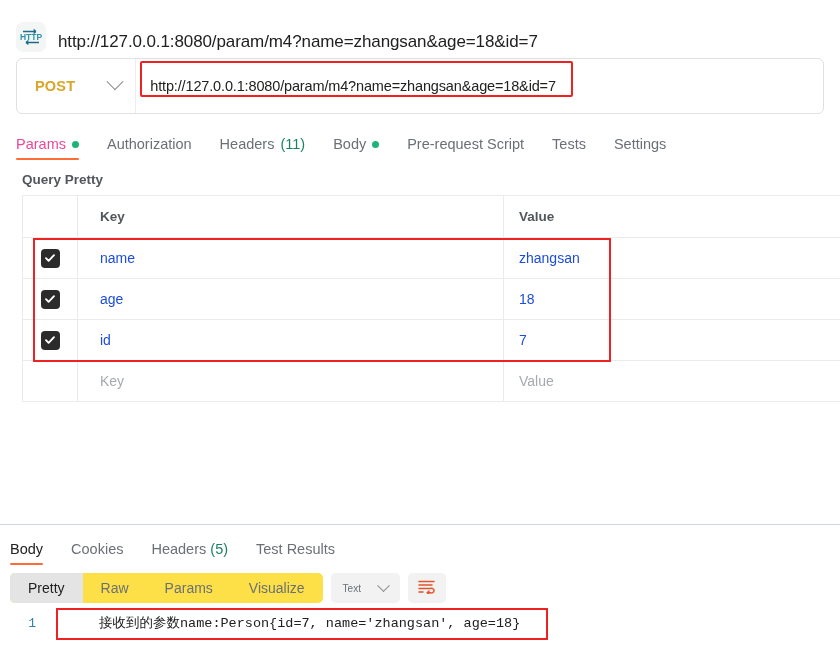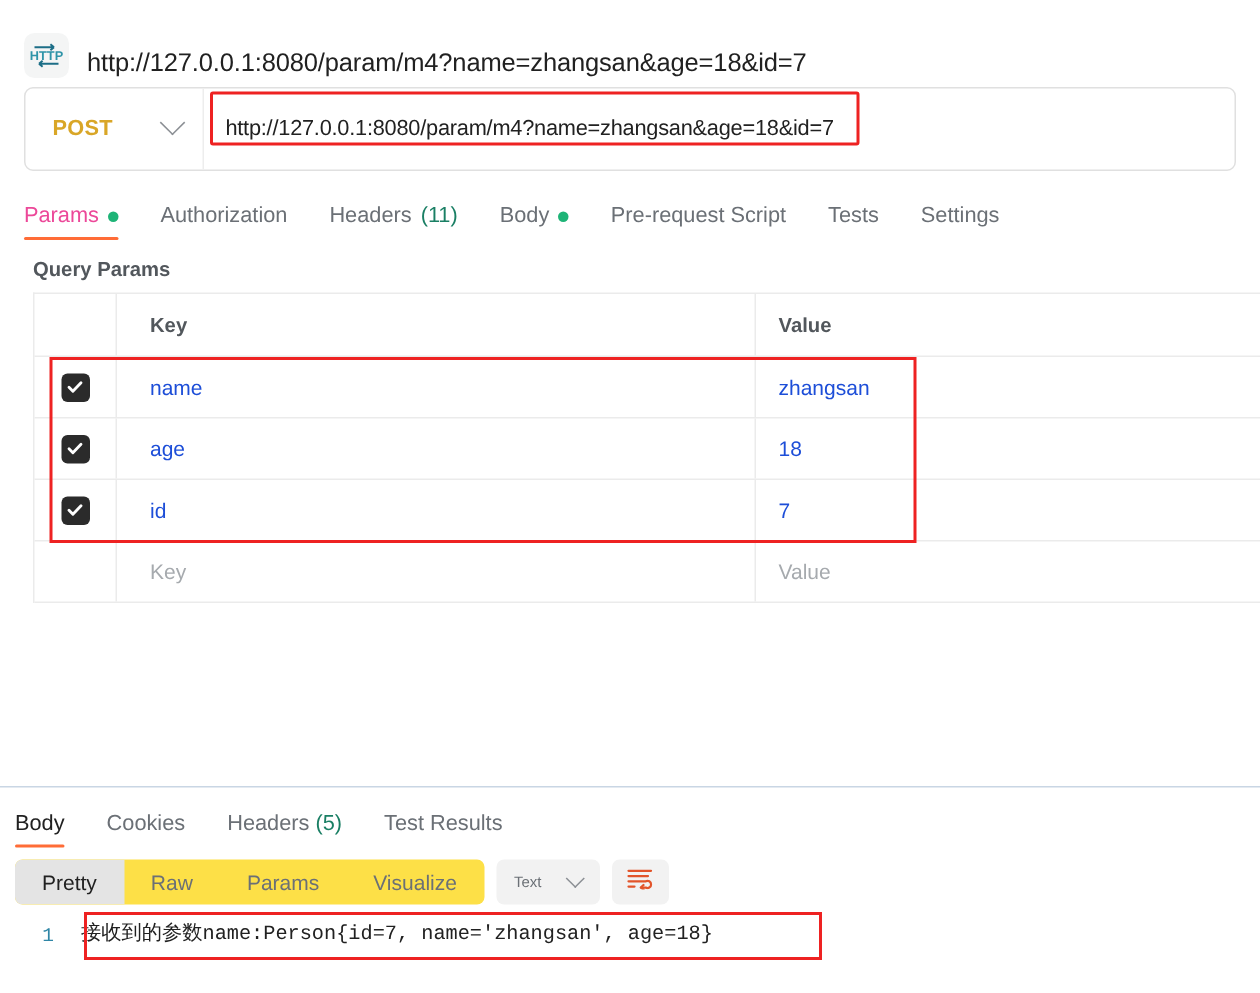--- a/index.html
+++ b/index.html
@@ -285,20 +285,21 @@
     color: #2f86a6;
     line-height: 22px;
   }
   .codeline {
     font-family: "Liberation Mono", monospace;
     font-size: 13.5px;
     line-height: 22px;
     color: #212121;
     white-space: pre;
     padding-left: 8px;
+    margin-left: 45px;
   }
   .code-hl {
     position: absolute;
     left: 56px; top: 5px;
     width: 492px; height: 32px;
     border: 2.5px solid #ee2222;
     pointer-events: none;
   }
 </style>
 </head>
@@ -348,21 +349,21 @@
     <span>Pre-request Script</span>
   </div>
   <div class="tab">
     <span>Tests</span>
   </div>
   <div class="tab">
     <span>Settings</span>
   </div>
 </div>
 
-<div class="qp-title">Query Params</div>
+<div class="qp-title">Query Pretty</div>
 
 <div class="ptable">
   <div class="prow head">
     <div class="c-chk"></div>
     <div class="c-key">
       <span class="hd-txt">Key</span>
     </div>
     <div class="c-val">
       <span class="hd-txt">Value</span>
     </div>

